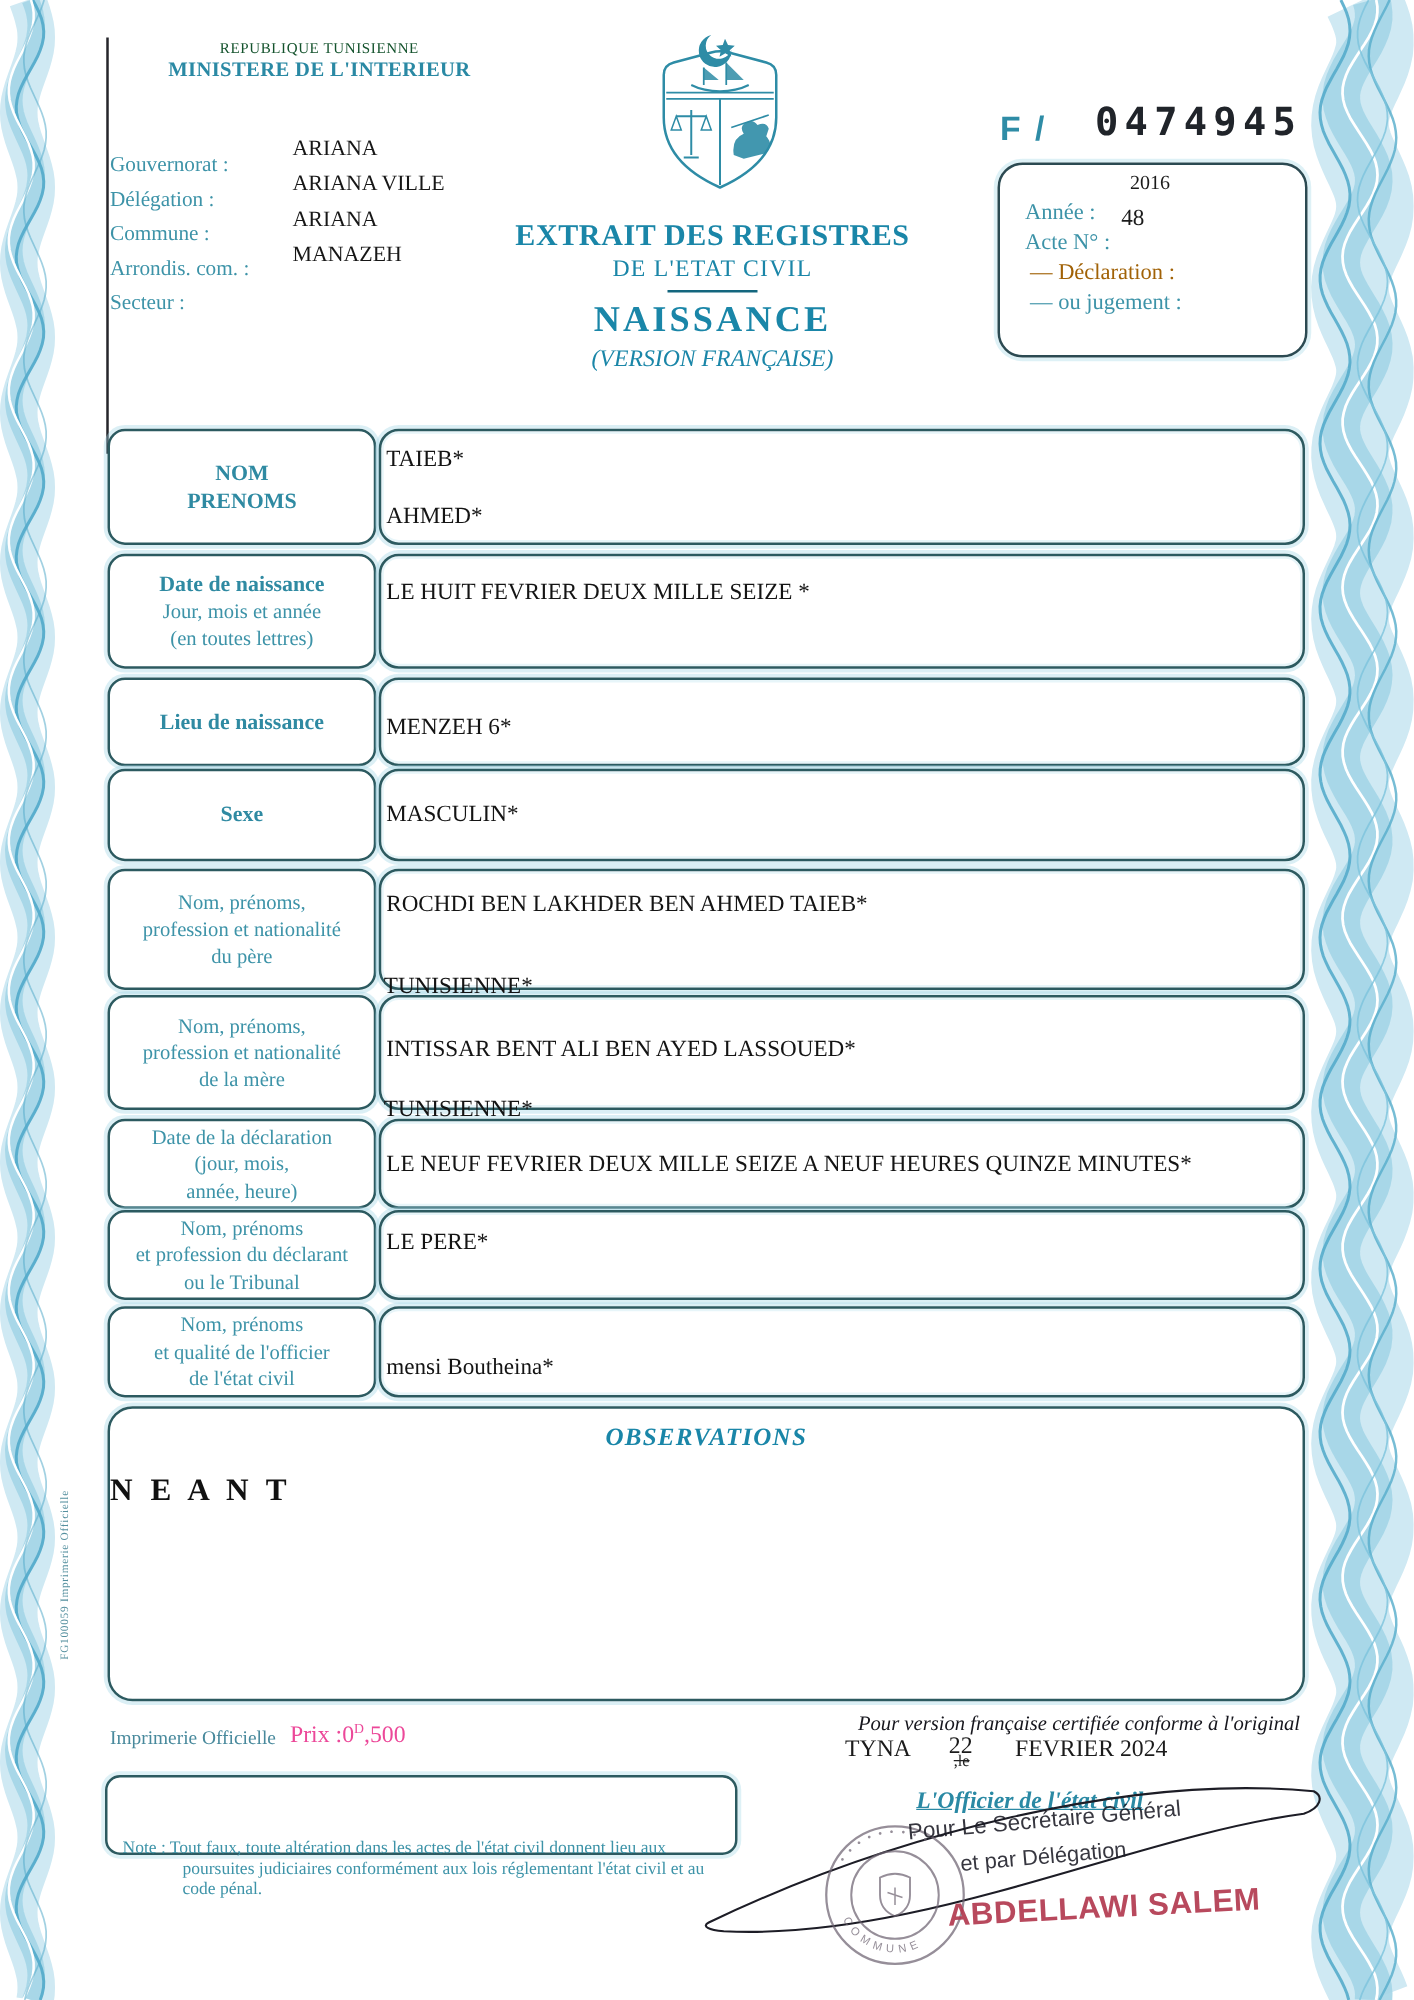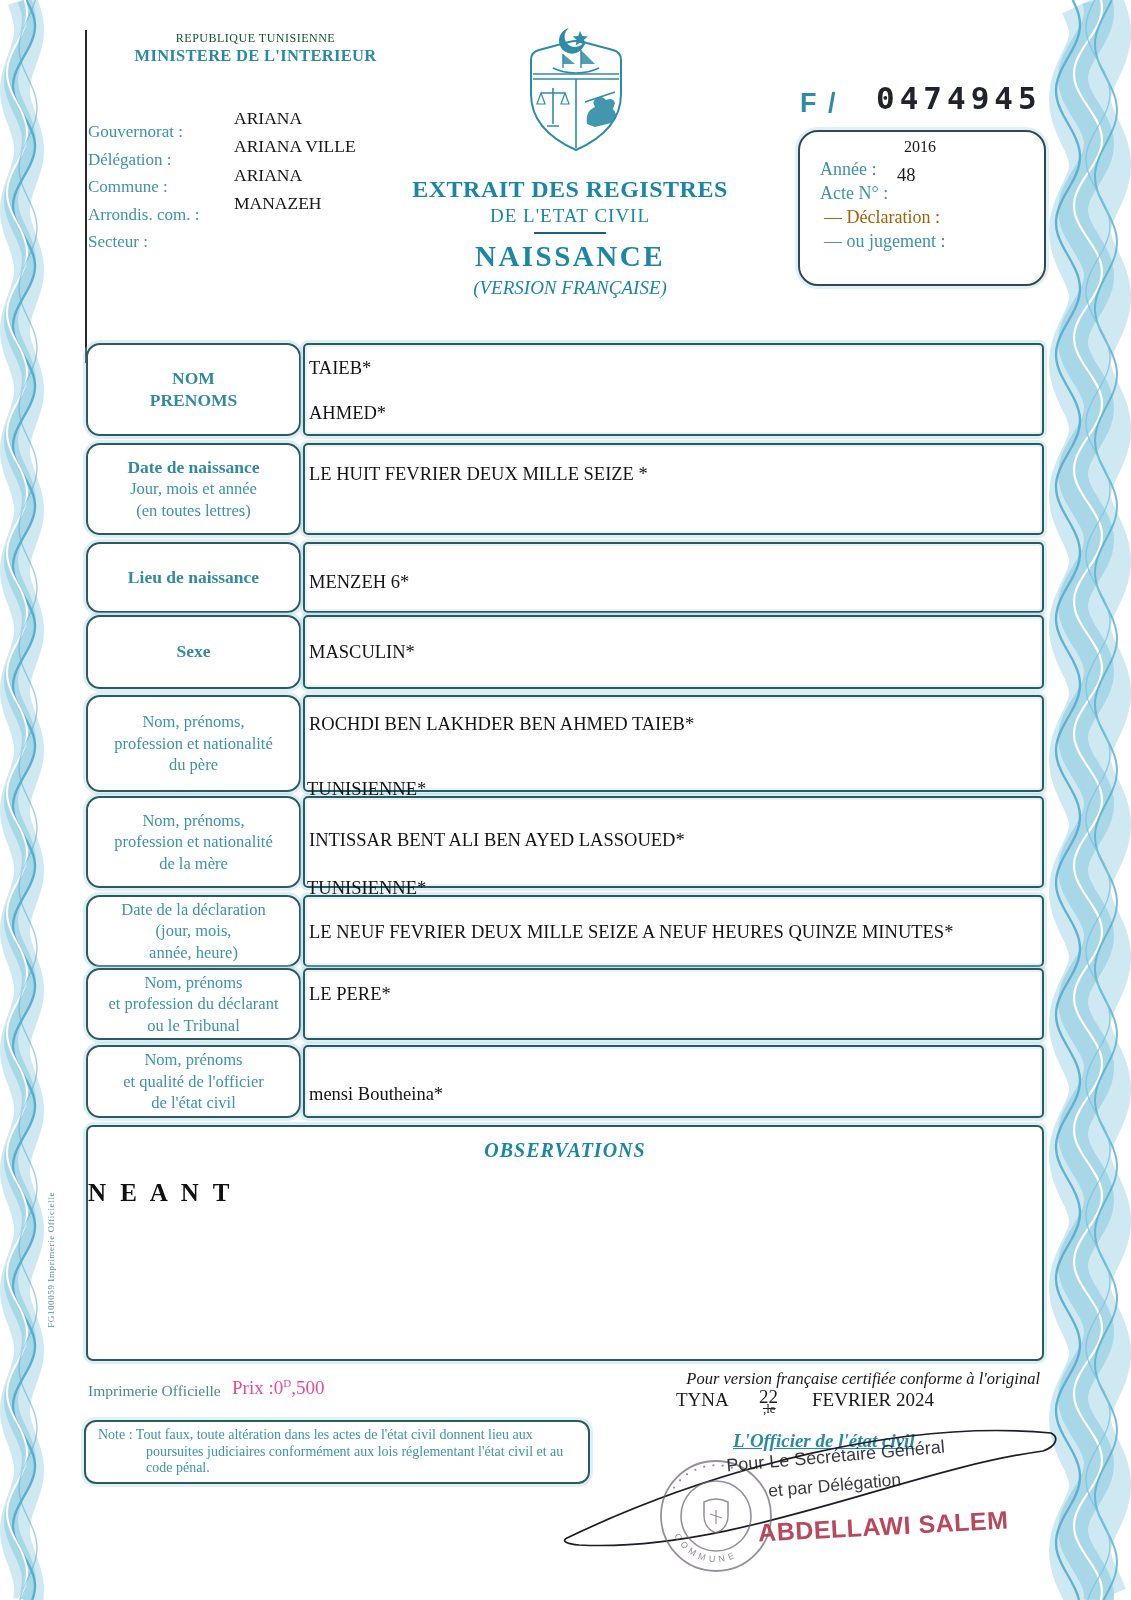--- a/index.html
+++ b/index.html
@@ -31,49 +31,49 @@
   .title-block{left:380px;top:176px;width:380px;text-align:center;color:#1a86a8;}
   .t1{font-size:24px;font-weight:bold;letter-spacing:.5px;}
   .t2{font-size:19px;letter-spacing:1px;margin-top:2px;}
   .t-rule{width:72px;height:2.4px;background:#13667e;margin:5px auto 6px auto;}
   .t3{font-size:29px;font-weight:bold;letter-spacing:2.5px;}
   .t4{font-size:19px;font-style:italic;margin-top:4px;}
   
   .lbox{left:86px;width:211px;border:2.2px solid #2c5a60;border-radius:14px;
         box-shadow:0 0 0 3px rgba(160,214,230,.38);display:flex;flex-direction:column;
         justify-content:center;align-items:center;text-align:center;}
-  .vbox{left:303px;width:737px;border:2.2px solid #2c5a60;border-radius:5px;
+  .vbox{left:303px;width:737px;border:2.2px solid #2c5a60;border-radius:16px;
         box-shadow:0 0 0 3px rgba(160,214,230,.38), inset 0 0 0 2px rgba(175,222,236,.30);}
   .ll{color:#3d93a8;font-size:16.5px;line-height:21.5px;}
   .ll.b{font-weight:bold;font-size:17.5px;color:#2f8aa2;}
   .val{position:absolute;left:4px;font-size:18.5px;color:#141414;white-space:nowrap;}
   .tun{left:307px;font-size:18.5px;color:#141414;z-index:3;}
   
   .obs-box{left:86px;top:1125px;width:954px;height:232px;border:2.2px solid #2c5a60;
-        border-radius:7px;box-shadow:0 0 0 3px rgba(160,214,230,.38);}
+        border-radius:20px;box-shadow:0 0 0 3px rgba(160,214,230,.38);}
   .obs-title{position:absolute;left:0;right:0;top:12px;text-align:center;color:#1a86a8;
         font-weight:bold;font-style:italic;font-size:20px;letter-spacing:1px;}
   .obs-val{position:absolute;left:0;right:0;top:52px;text-align:left;color:#111;
         font-weight:bold;font-size:25px;letter-spacing:4px;}
   
   .imprimerie{left:88px;top:1382px;font-size:15.5px;color:#48899c;}
   .prix{left:232px;top:1377px;font-size:19px;color:#ec4899;}
   .prix sup{font-size:11px;}
   .cert{left:652px;top:1369px;width:388px;text-align:right;font-style:italic;font-size:16.5px;color:#16161d;}
   .city{left:676px;top:1389px;font-size:19px;}
   .le{left:763px;top:1401px;font-size:13px;text-decoration:line-through;color:#222;}
   .day{left:759px;top:1386px;font-size:19px;}
   .monthyear{left:812px;top:1389px;font-size:19px;}
   .officer-title{left:733px;top:1430px;font-size:19px;font-weight:bold;font-style:italic;
         color:#2a89a4;text-decoration:underline;}
   .note-box{left:84px;top:1420px;width:506px;height:64px;border:2px solid #2c5a60;
         border-radius:12px;box-shadow:0 0 0 3px rgba(160,214,230,.35);
         padding:5px 8px 0 12px;box-sizing:border-box;color:#3d93a8;font-size:14px;line-height:16.5px;}
   .note-box .nl2,.note-box .nl3{display:block;padding-left:48px;}
-  .note-box .nl1{display:block;}
+  .note-box .nl1{display:block;margin-top:44px;}
   .side-text{left:46px;top:1192px;writing-mode:vertical-rl;transform:rotate(180deg);
         font-size:9px;color:#55909f;letter-spacing:.6px;}
   
   .stamp-black{font-family:"Liberation Sans",sans-serif;color:rgba(26,26,36,.88);white-space:nowrap;}
   .sb1{left:726px;top:1446px;font-size:18px;transform:rotate(-5deg);}
   .sb2{left:768px;top:1475px;font-size:17.5px;transform:rotate(-5deg);}
   .stamp-red{left:758px;top:1512px;font-family:"Liberation Sans",sans-serif;font-weight:bold;
         font-size:25px;color:#b23a50;transform:rotate(-3deg);letter-spacing:.5px;opacity:.92;white-space:nowrap;}
   svg{display:block;}
   .nopointer{pointer-events:none;}

